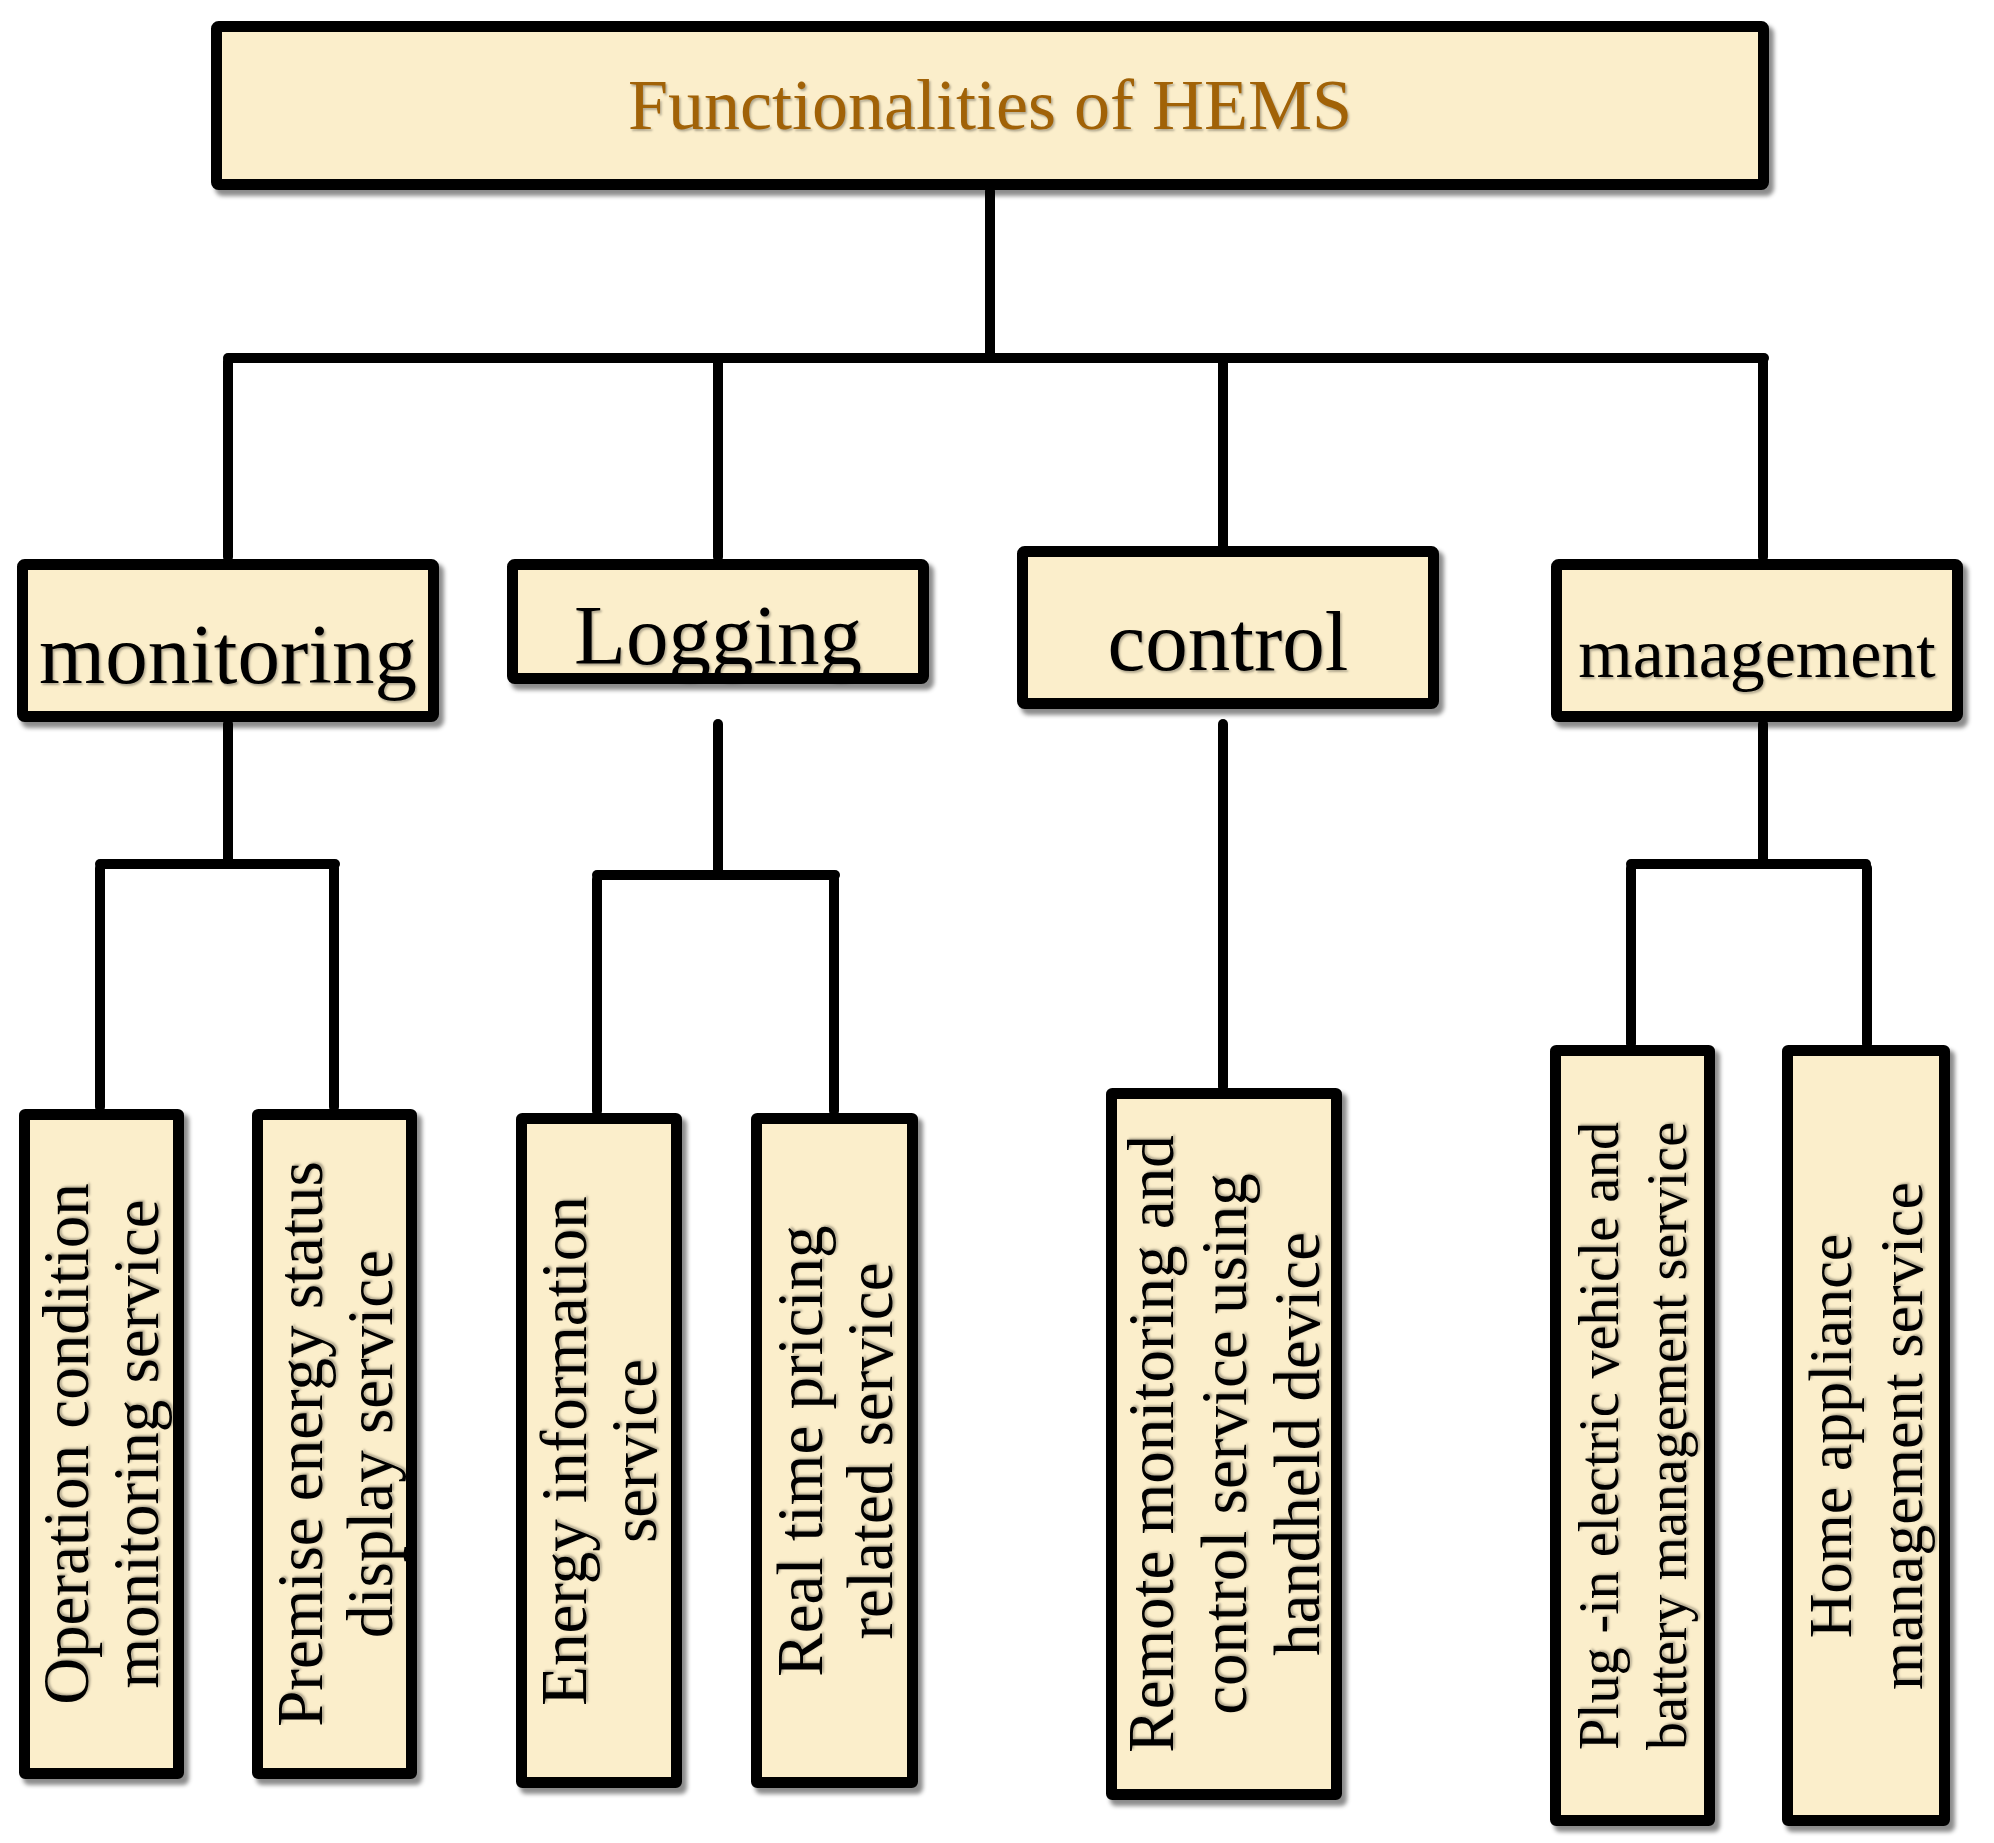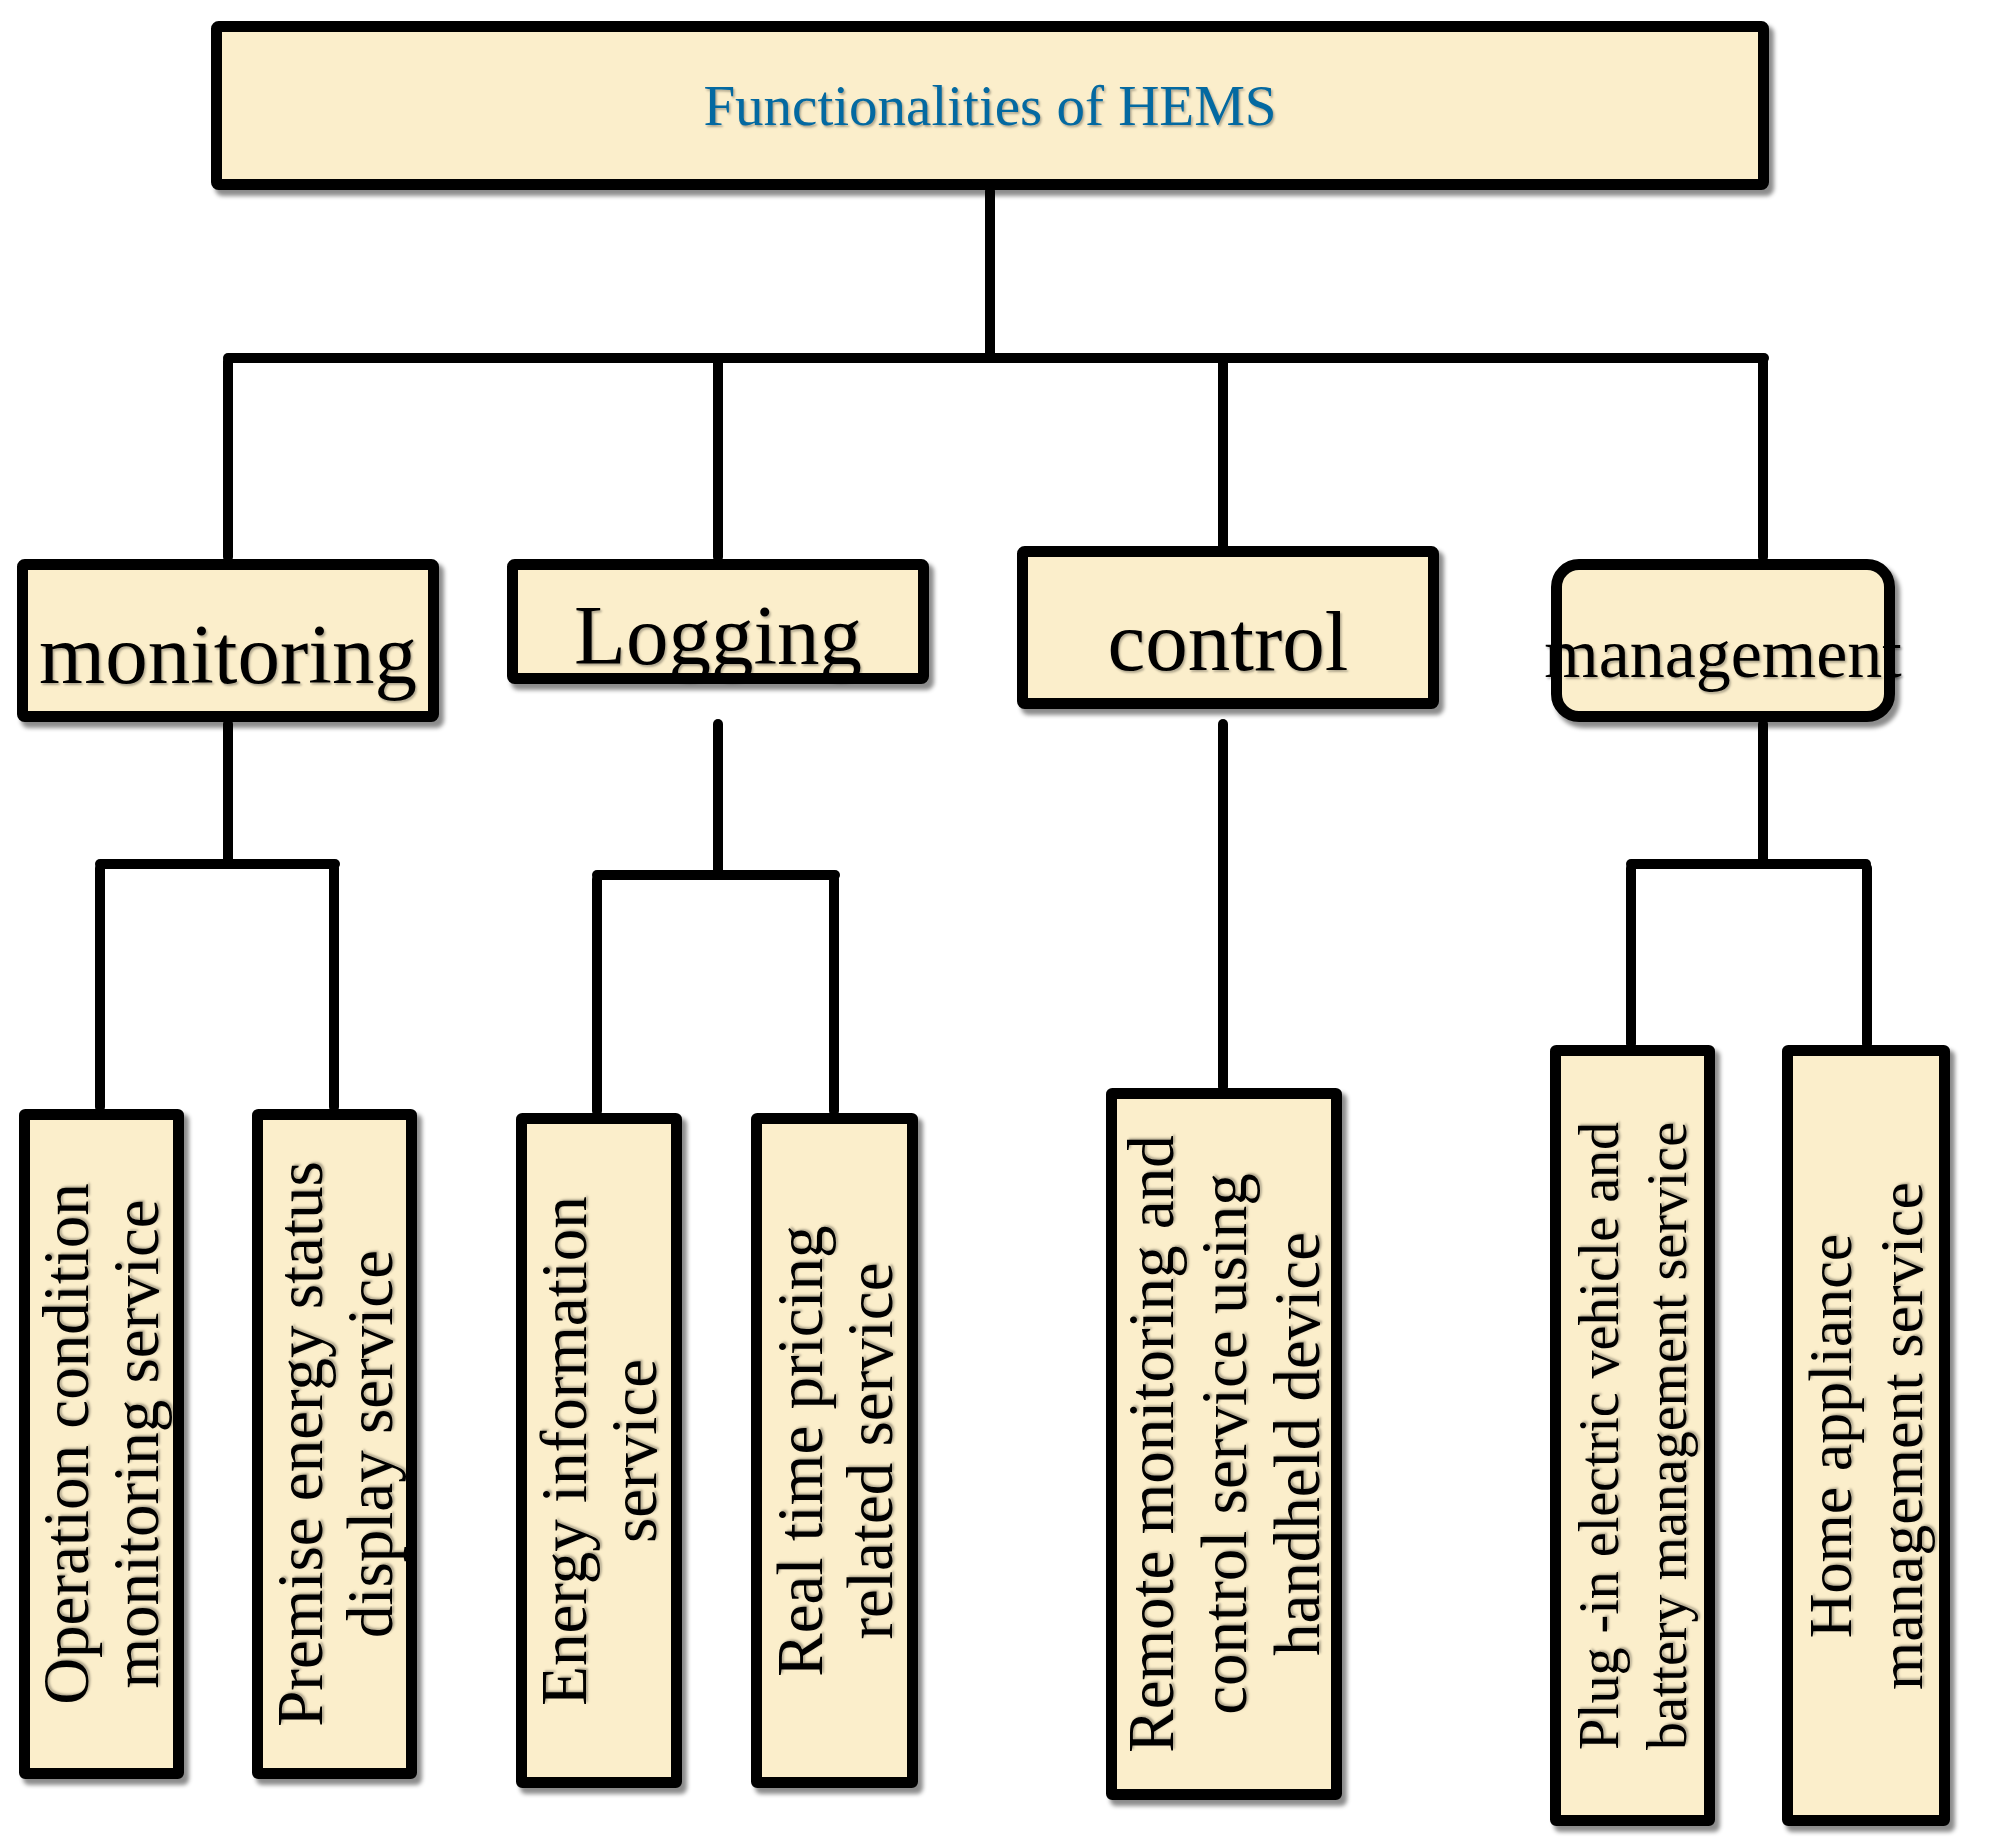--- a/index.html
+++ b/index.html
@@ -26,38 +26,38 @@
     position: absolute;
     background: #000;
     border-radius: 5.4px;
     z-index: 0;
   }
   .box { z-index: 1; }
 
   
   .root { left: 211px; top: 21px; width: 1558px; height: 169px; }
   .root .label {
-    font-size: 57px;
-    color: #0369a1;
+    font-size: 72px;
+    color: #a16207;
     text-shadow: 1.5px 2.3px 2.3px rgba(0,0,0,0.30);
   }
 
   
   .b2 .label {
     font-family: Liberation Serif, serif;
     font-size: 85px;
     color: #000;
     text-shadow: 1.5px 2.3px 2.3px rgba(0,0,0,0.30);
     white-space: nowrap;
     margin-top: 26px;
   }
   .b2-monitoring { left: 17px;   top: 559px; width: 422px; height: 163px; }
   .b2-logging    { left: 507px;  top: 559px; width: 422px; height: 125px; }
   .b2-control    { left: 1017px; top: 546px; width: 422px; height: 163px; }
-  .b2-management { left: 1551px; top: 559px; width: 344px; height: 163px; border-radius: 28px; }
+  .b2-management { left: 1551px; top: 559px; width: 412px; height: 163px; }
   .b2-management .label { font-size: 70px; }
 
   
   .leaf { border-radius: 6.2px; }
   .vtext {
     position: absolute;
     left: 50%; top: 50%;
     transform: translate(-50%, -50%) rotate(-90deg);
     transform-origin: center center;
     text-align: center;

